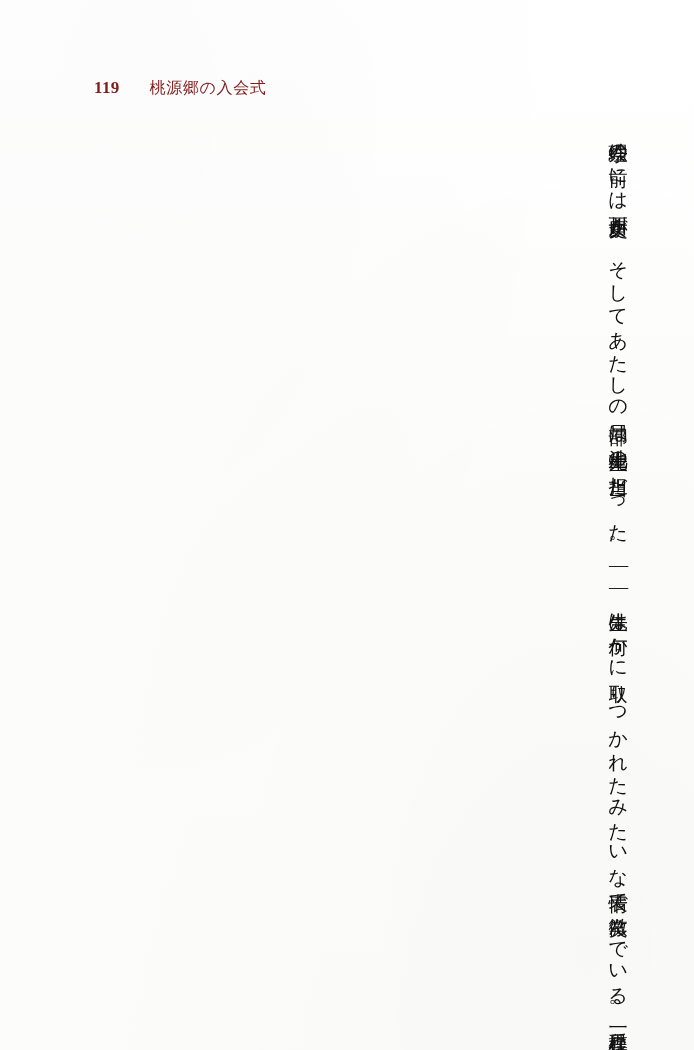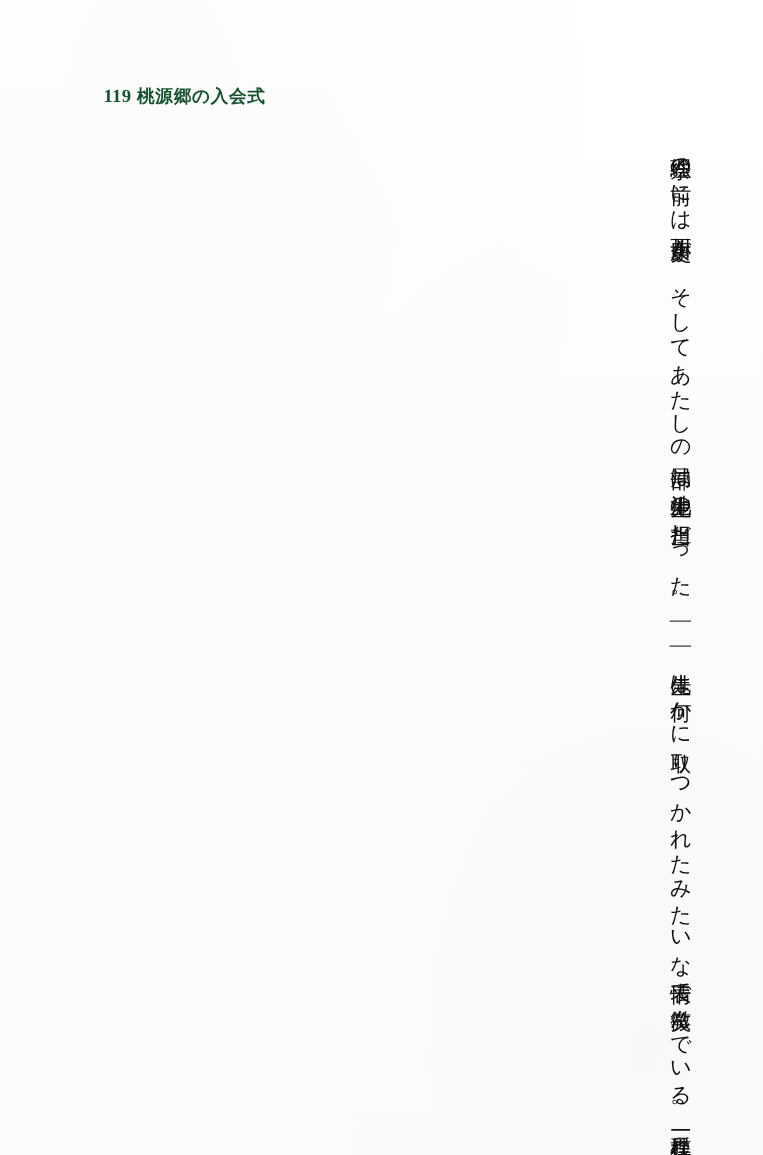--- a/index.html
+++ b/index.html
@@ -31,34 +31,33 @@
     pointer-events: none;
   }
 
   
   .running-head {
     position: absolute;
     top: 78px;
     left: 94px;
     display: flex;
     align-items: baseline;
-    gap: 5px;
+    gap: 30px;
     font-size: 16.5px;
     letter-spacing: 0.02em;
-    color: #14532d;
+    color: #7f1d1d;
   }
   .page-number {
     font-family: "Liberation Serif", serif;
     font-size: 17px;
     font-weight: 600;
   }
   .chapter-title {
     font-size: 16px;
     letter-spacing: 0.04em;
-    font-weight: bold;
   }
 
   
   .body-block {
     position: absolute;
     top: 128px;
     right: 58px;
     height: 888px;
     width: 580px;
     display: flex;

